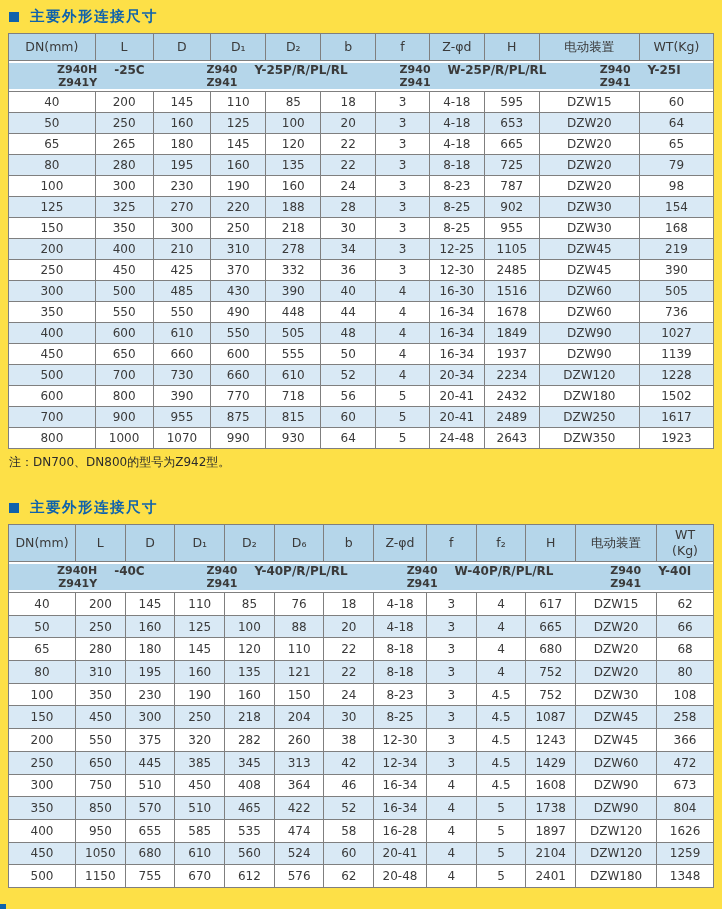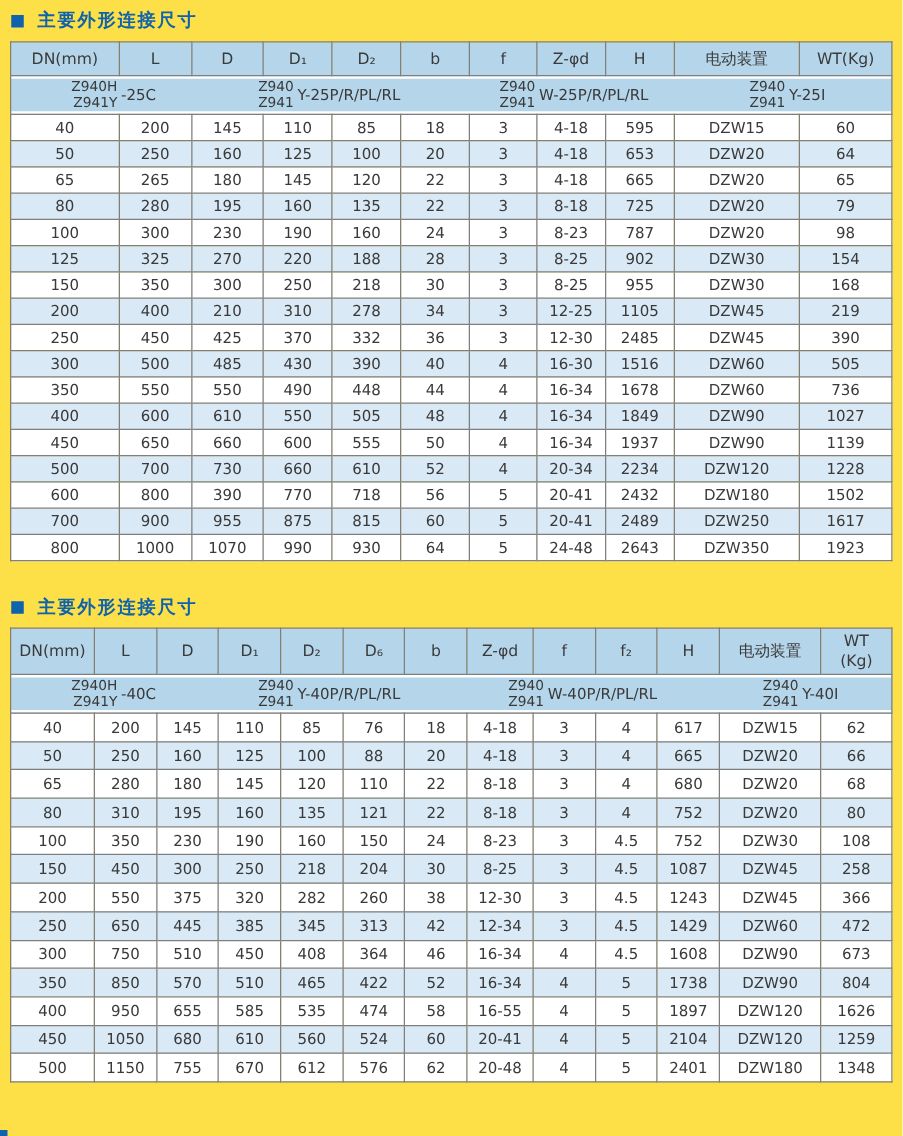--- a/index.html
+++ b/index.html
@@ -12,21 +12,21 @@
   .bullet { width: 10px; height: 10px; background: #0f62ac; flex: 0 0 auto; }
   .section-title { margin: 0; font-size: 14.5px; font-weight: bold; color: #0f62ac; letter-spacing: 1.5px; }
 
   table.spec { border-collapse: collapse; table-layout: fixed; width: 706px; margin-left: 8px; font-size: 12px; }
   table.spec th, table.spec td { border: 1px solid #7f7f7f; text-align: center; vertical-align: middle; padding: 0 1px; color: #3a3a3a; }
   table.spec thead tr.cols th { background: #b5d6ea; font-weight: normal; font-size: 12.5px; height: 27px; white-space: pre-line; line-height: 1.25; }
   table.spec.t2 thead tr.cols th { height: 37px; }
 
   td.group-cell { background: #b5d6ea; height: 31px; padding: 0; box-shadow: inset 0 2px 0 #fff, inset 0 -2px 0 #fff; }
   .group-inner { position: relative; height: 100%; width: 100%; }
-  .model-group { position: absolute; top: 50%; transform: translateY(-50%); display: flex; align-items: center; gap: 3px; white-space: nowrap; }
+  .model-group { position: absolute; top: 50%; transform: translateY(-50%); display: flex; align-items: flex-start; gap: 17px; white-space: nowrap; font-weight: bold; }
   .model-stack { display: flex; flex-direction: column; align-items: flex-end; font-size: 11px; line-height: 1.2; }
   .model-suffix { font-size: 12px; }
 
   table.spec tbody td { height: 21px; background: #fff; }
   table.spec.t2 tbody td { height: 22.7px; }
   table.spec tbody tr.alt td { background: #d9e9f5; }
 
   .note { margin: 5px 0 0 9px; font-size: 12px; color: #2b2b2b; }
   .section + .section { margin-top: 20px; }
   .bottom-bullet { position: absolute; left: 0; bottom: 0; width: 6px; height: 5px; background: #0f62ac; }
@@ -321,20 +321,21 @@
             <td>930</td>
             <td>64</td>
             <td>5</td>
             <td>24-48</td>
             <td>2643</td>
             <td>DZW350</td>
             <td>1923</td>
           </tr>
         </tbody>
       </table>
+    <p class="note">注：DN700、DN800的型号为Z942型。</p>
   </div>
 
   <div class="section">
     <div class="title-row">
       <span class="bullet"></span>
       <h2 class="section-title">主要外形连接尺寸</h2>
     </div>
     <table class="spec t2">
         <colgroup>
           <col style="width: 9.5%;">
@@ -555,21 +556,21 @@
             <td>804</td>
           </tr>
           <tr>
             <td>400</td>
             <td>950</td>
             <td>655</td>
             <td>585</td>
             <td>535</td>
             <td>474</td>
             <td>58</td>
-            <td>16-55</td>
+            <td>16-28</td>
             <td>4</td>
             <td>5</td>
             <td>1897</td>
             <td>DZW120</td>
             <td>1626</td>
           </tr>
           <tr class="alt">
             <td>450</td>
             <td>1050</td>
             <td>680</td>

